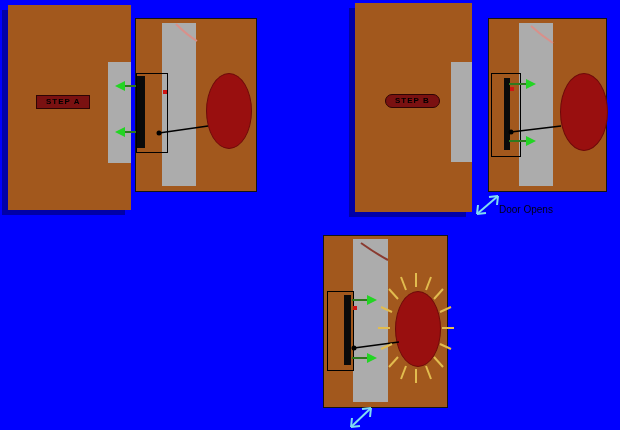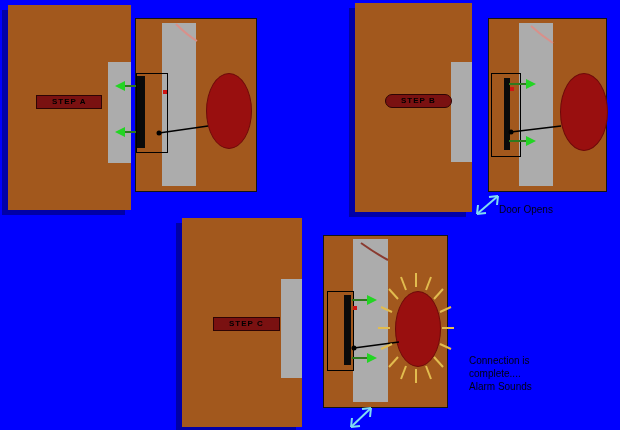--- a/index.html
+++ b/index.html
@@ -3,21 +3,21 @@
 <meta charset="utf-8">
 <style>
   html,body { margin:0; padding:0; }
   .scene { position:relative; width:620px; height:430px; background:#0000FF;
            font-family:"Liberation Sans", sans-serif; overflow:hidden; }
   .door  { position:absolute; background:#A2581D; box-shadow:-6px 5px 0 #0000A8; }
   .frame { position:absolute; background:#A2581D; border:1px solid #141414; }
   .vstrip{ position:absolute; background:#ACACAC; }
   .step-label { position:absolute; background:#7A1111; color:#000000;
                 font-size:8px; font-weight:bold; letter-spacing:1px;
-                padding:2px 15px; line-height:1; border:1px solid #2e0404; }
+                padding:2px 9px; line-height:1; border:1px solid #2e0404; }
   .housing { position:absolute; border:1px solid #000; }
   .bar     { position:absolute; background:#0A0A0A; }
   .cdot    { position:absolute; width:4px; height:4px; background:#D01414; }
   .bell    { position:absolute; background:#990F0F; border-radius:50%;
              border:1px solid #6e0a0a; }
   .note    { position:absolute; color:#000014; font-size:10px; font-weight:normal;
              line-height:13px; white-space:nowrap; }
   .note span { display:block; }
   .overlay { position:absolute; left:0; top:0; pointer-events:none; }
 </style>
@@ -47,41 +47,32 @@
 
   <div class="frame" style="left:488px; top:18px; width:117px; height:172px;">
     <div class="vstrip" style="left:30px; top:4px; width:34px; height:163px;"></div>
     <div class="housing" style="left:2px; top:54px; width:28px; height:82px;">
       <div class="bar" style="left:12px; top:4px; width:6px; height:72px;"></div>
     </div>
     <div class="cdot" style="left:21px; top:68px;"></div>
     <div class="bell" style="left:71px; top:54px; width:46px; height:76px;"></div>
   </div>
 
-  <div class="door" style="left:182px; top:218px; width:120px; height:209px;">
-    <div class="vstrip" style="left:99px; top:61px; width:21px; height:99px;"></div>
-    <div class="step-label" style="left:31px; top:99px;">STEP C</div>
-  </div>
 
   <div class="frame" style="left:323px; top:235px; width:123px; height:171px;">
     <div class="vstrip" style="left:29px; top:3px; width:35px; height:163px;"></div>
     <div class="housing" style="left:3px; top:55px; width:25px; height:78px;">
       <div class="bar" style="left:16px; top:3px; width:7px; height:70px;"></div>
     </div>
     <div class="cdot" style="left:29px; top:70px;"></div>
     <div class="bell" style="left:71px; top:55px; width:44px; height:74px;"></div>
   </div>
 
   <div class="note" style="left:499px; top:203px;">Door Opens</div>
 
-  <div class="note" style="left:469px; top:354px;">
-    <span>Connection is</span>
-    <span>complete....</span>
-    <span>Alarm Sounds</span>
-  </div>
 
   <svg class="overlay" width="620" height="430" viewBox="0 0 620 430">
 
     <g>
       <line x1="136" y1="86" x2="124" y2="86" stroke="#2E7A1F" stroke-width="2"></line>
       <polygon points="115,86 125,81 125,91" fill="#23D523"></polygon>
       <line x1="136" y1="132" x2="124" y2="132" stroke="#2E7A1F" stroke-width="2"></line>
       <polygon points="115,132 125,127 125,137" fill="#23D523"></polygon>
     </g>
 

